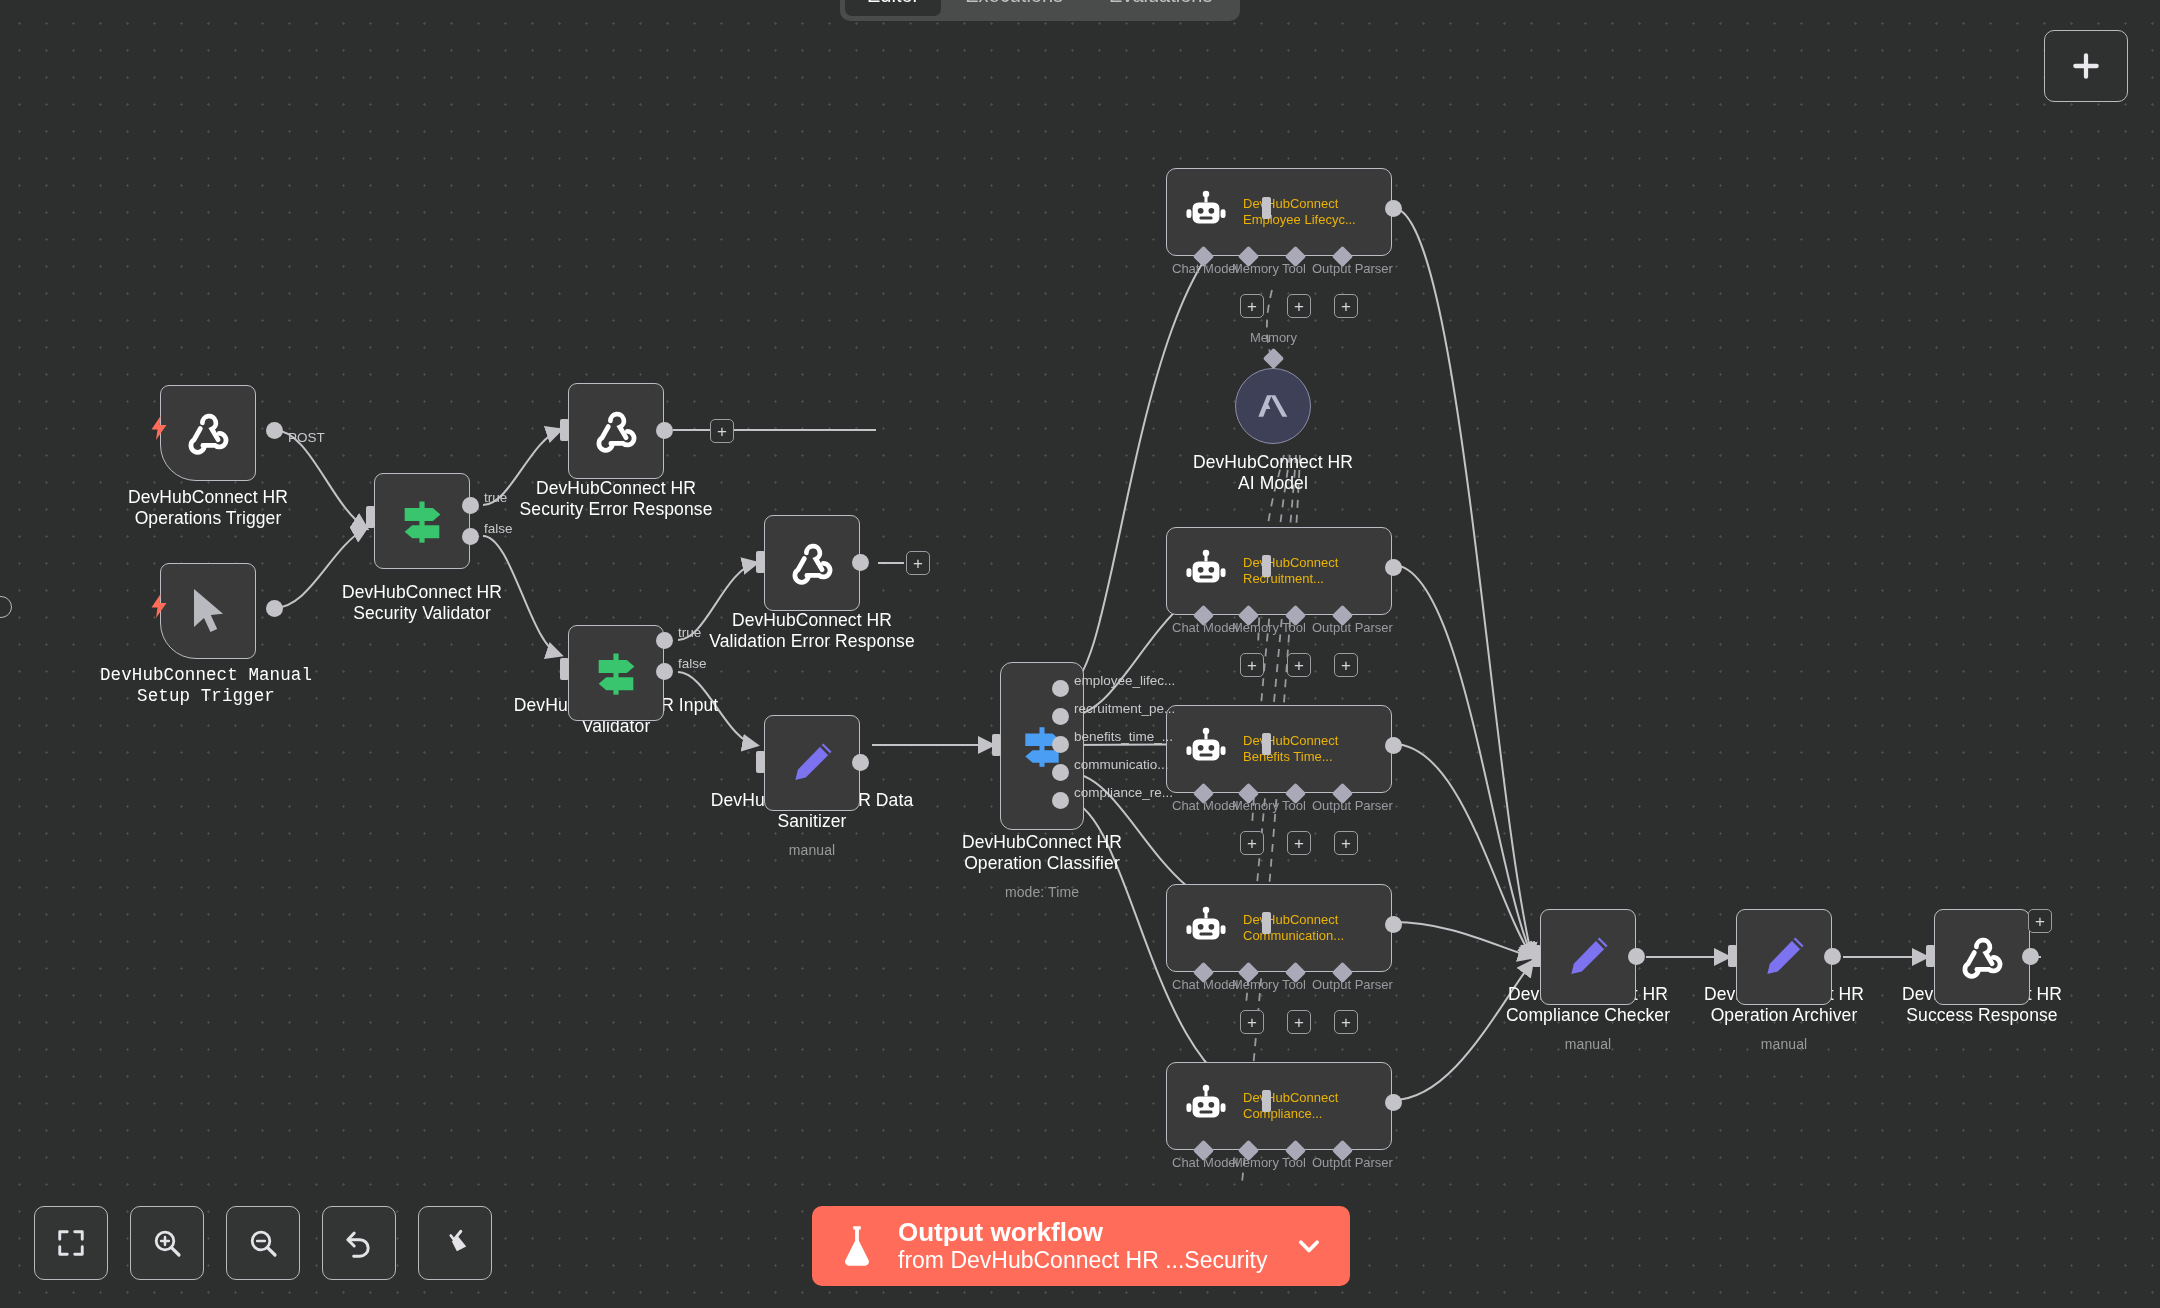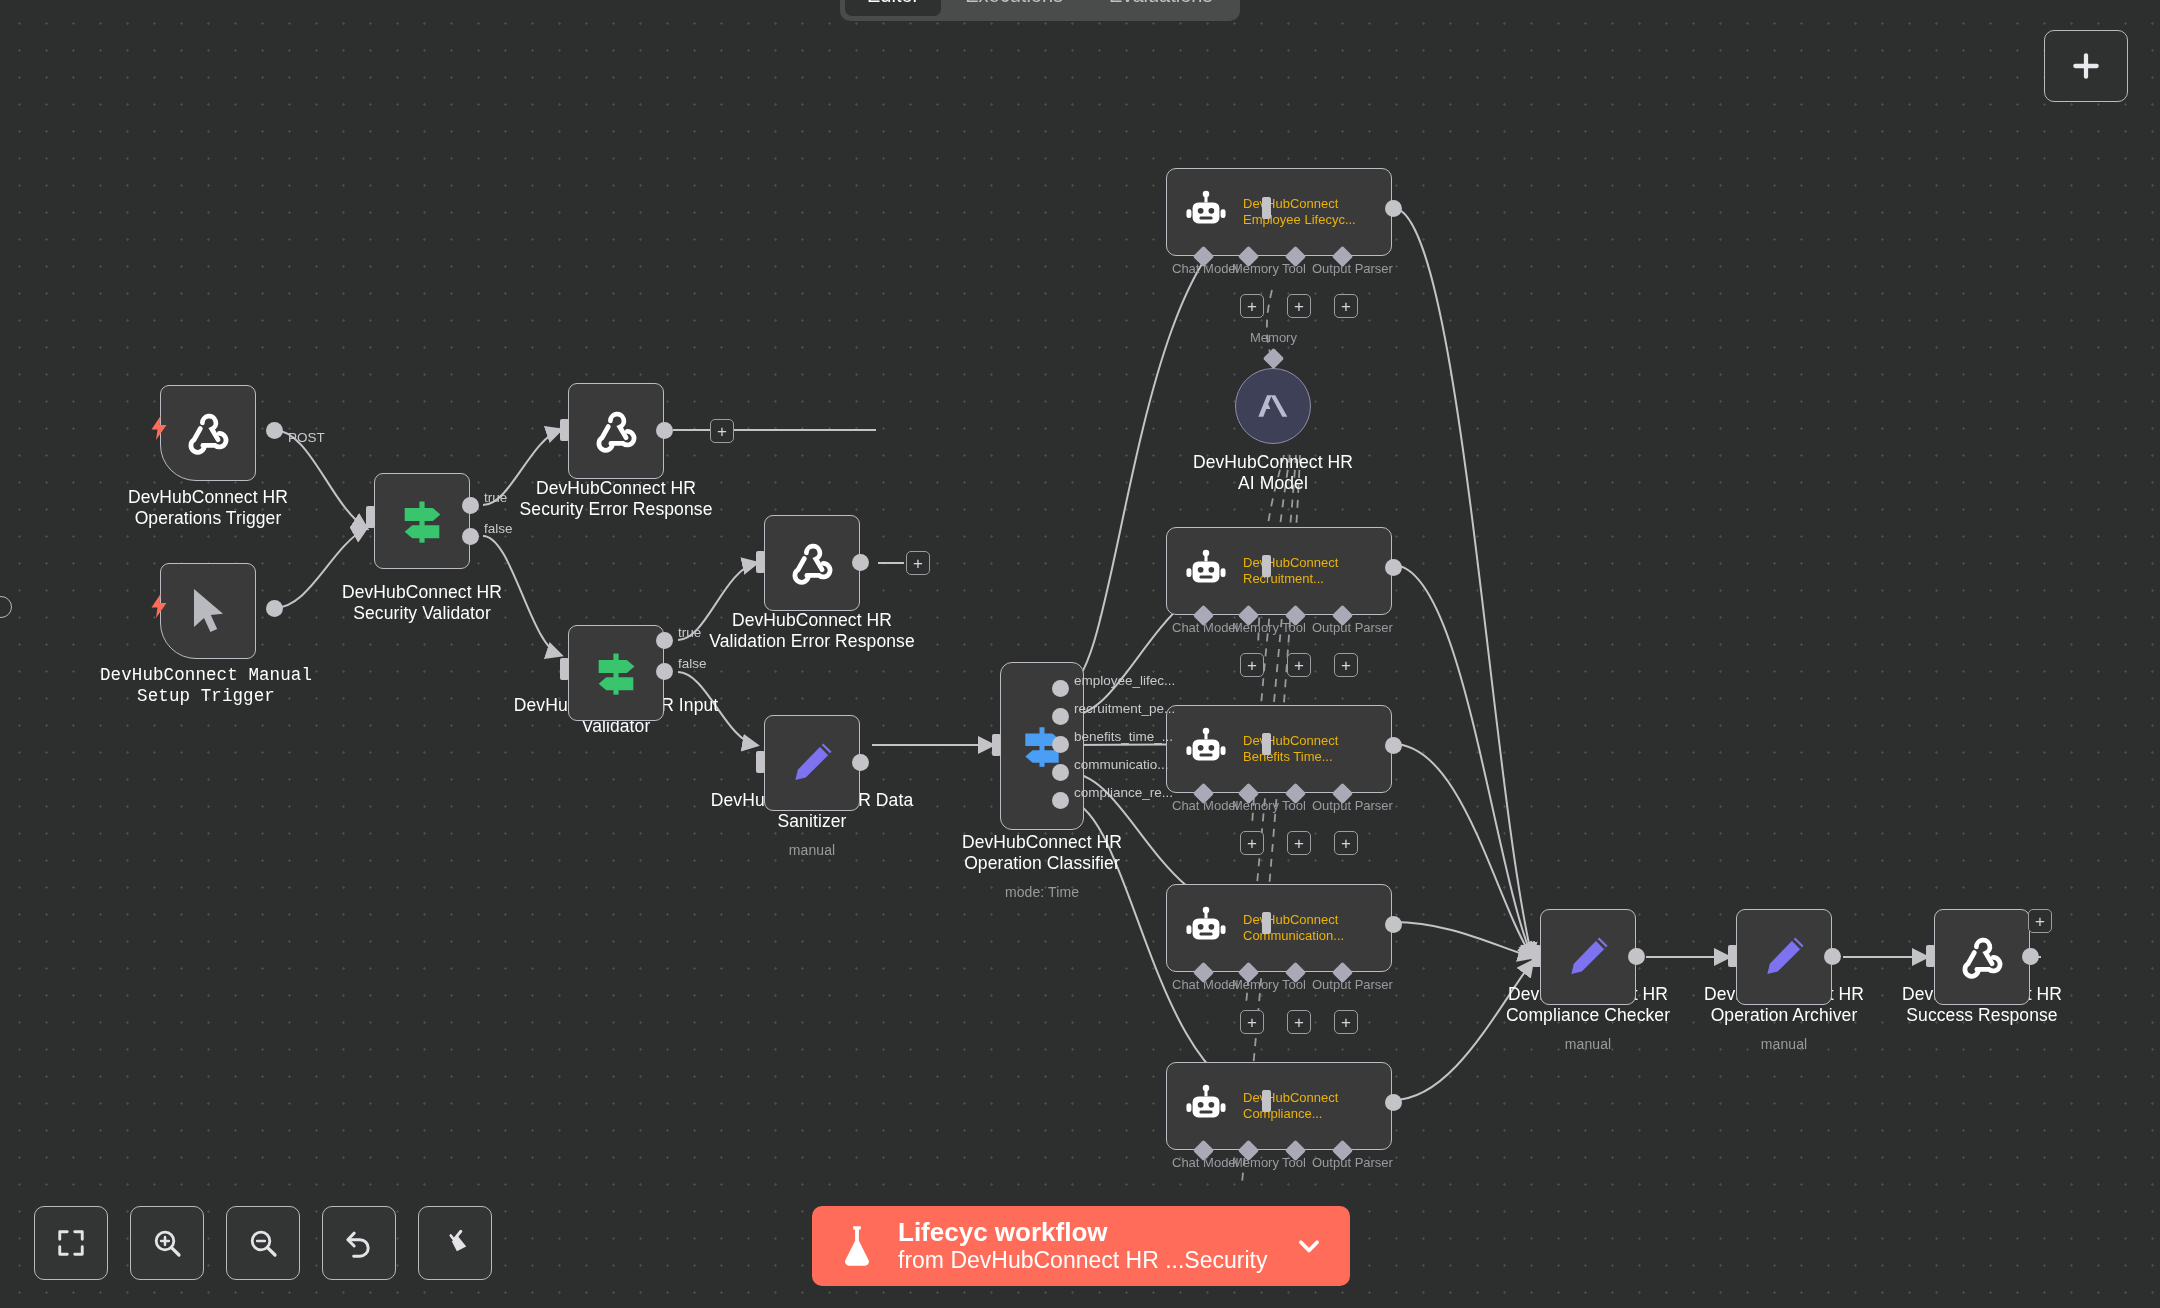--- a/index.html
+++ b/index.html
@@ -567,21 +567,21 @@
         <path d="M8.8 6.4 L11.4 9.6" stroke="#e4e4e8" stroke-width="2" stroke-linecap="round"></path>
       </svg>
     </div>
   </div>
 
   <div id="execute-btn">
     <svg width="38" height="44" viewBox="0 0 24 28">
       <path d="M9.6 1.5h4.8v2h-1.2v7.2l6.2 12.4a2.4 2.4 0 0 1-2.1 3.4H6.7a2.4 2.4 0 0 1-2.1-3.4l6.2-12.4V3.5H9.6z" fill="#ffffff"></path>
     </svg>
     <div id="execute-text">
-      <div id="execute-title">Lifecyc workflow</div>
+      <div id="execute-title">Output workflow</div>
       <div id="execute-sub">from DevHubConnect HR ...Security</div>
     </div>
     <svg width="30" height="30" viewBox="0 0 24 24">
       <path d="M5.5 9 L12 15.6 L18.5 9" fill="none" stroke="#fff" stroke-width="3" stroke-linecap="round" stroke-linejoin="round"></path>
     </svg>
   </div>
 
 </div>
 
 </body></html>

